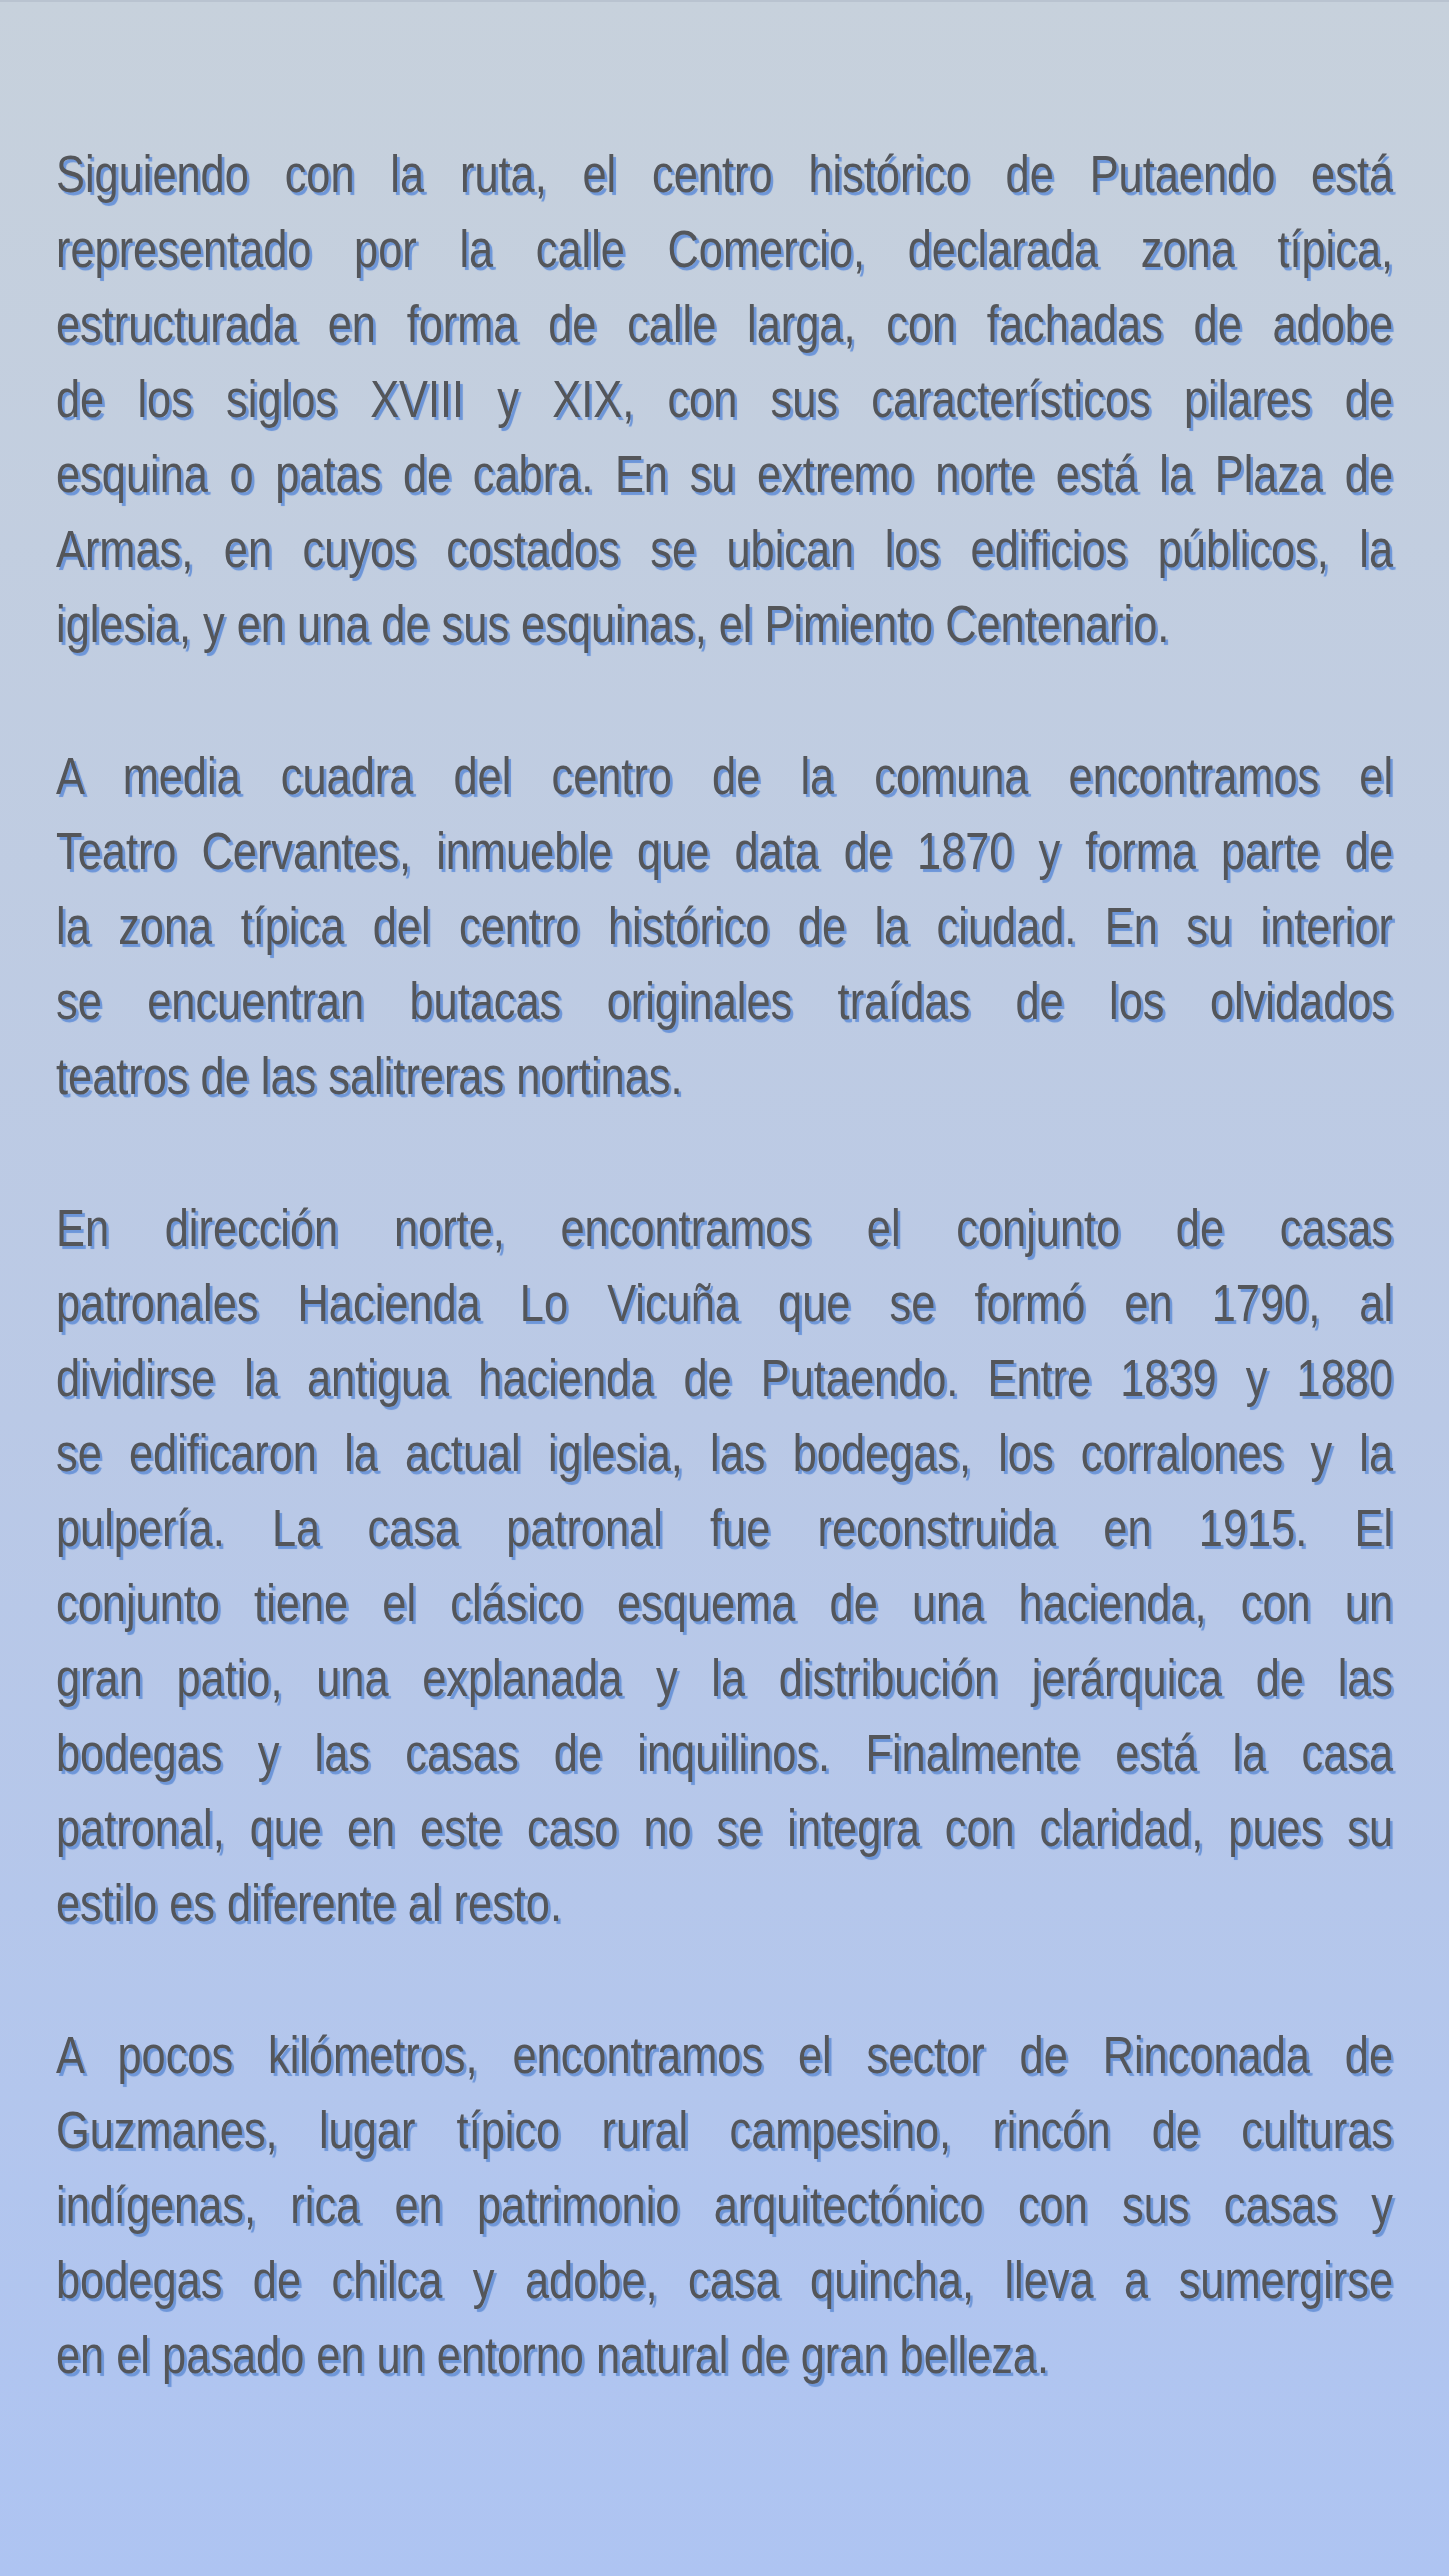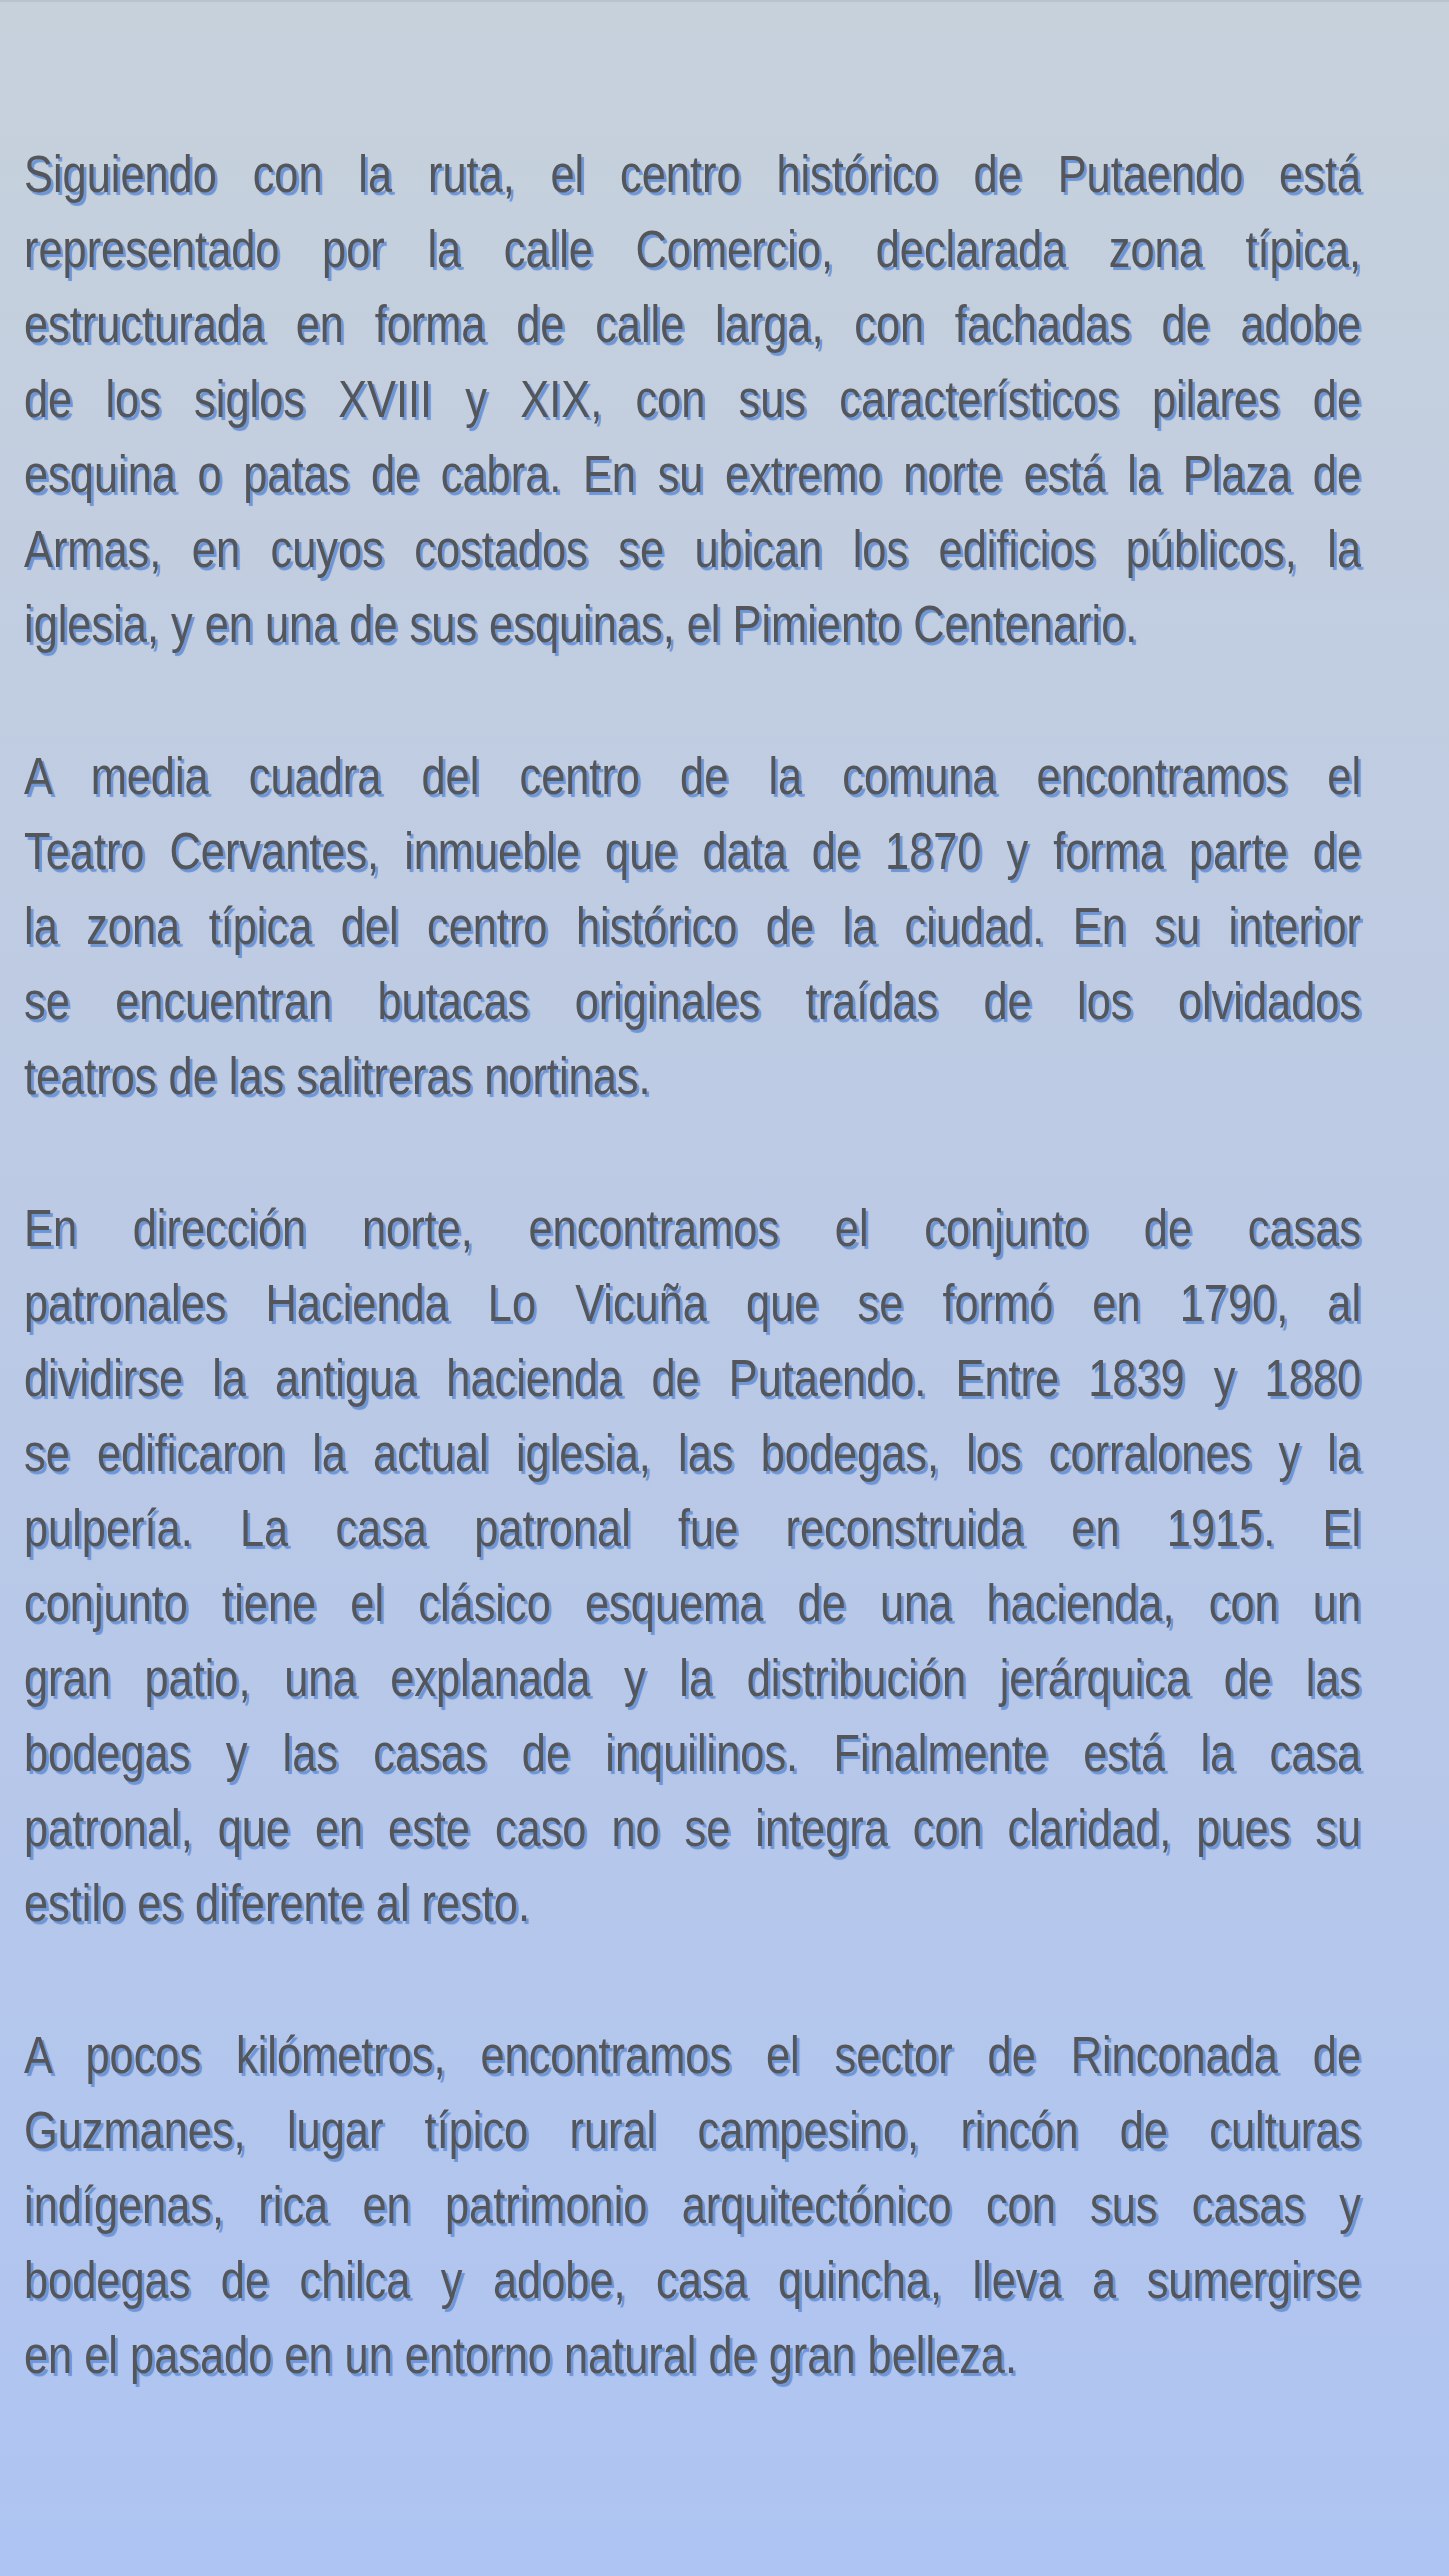--- a/index.html
+++ b/index.html
@@ -17,21 +17,21 @@
     background:linear-gradient(180deg,var(--bg-top) 0%,var(--bg-mid) 55%,var(--bg-bottom) 100%);
     font-family:"Liberation Sans","DejaVu Sans",sans-serif;
   }
   .top-edge{
     position:absolute;top:0;left:0;width:1449px;height:1.5px;
     background:var(--edge-top);
   }
   .page{
     box-sizing:border-box;
     width:1449px;height:2576px;
-    padding:137px 56px 0 24px;
+    padding:137px 56px 0 56px;
   }
   .para{margin:0 0 77px 0;}
   .para:last-child{margin-bottom:0;}
   .line{
     font-size:51px;
     line-height:75px;
     color:var(--ink);
     text-shadow:3.1px 3.1px 0.8px var(--ink-shadow);
     width:1573px;               
     transform:scaleX(0.85);     

